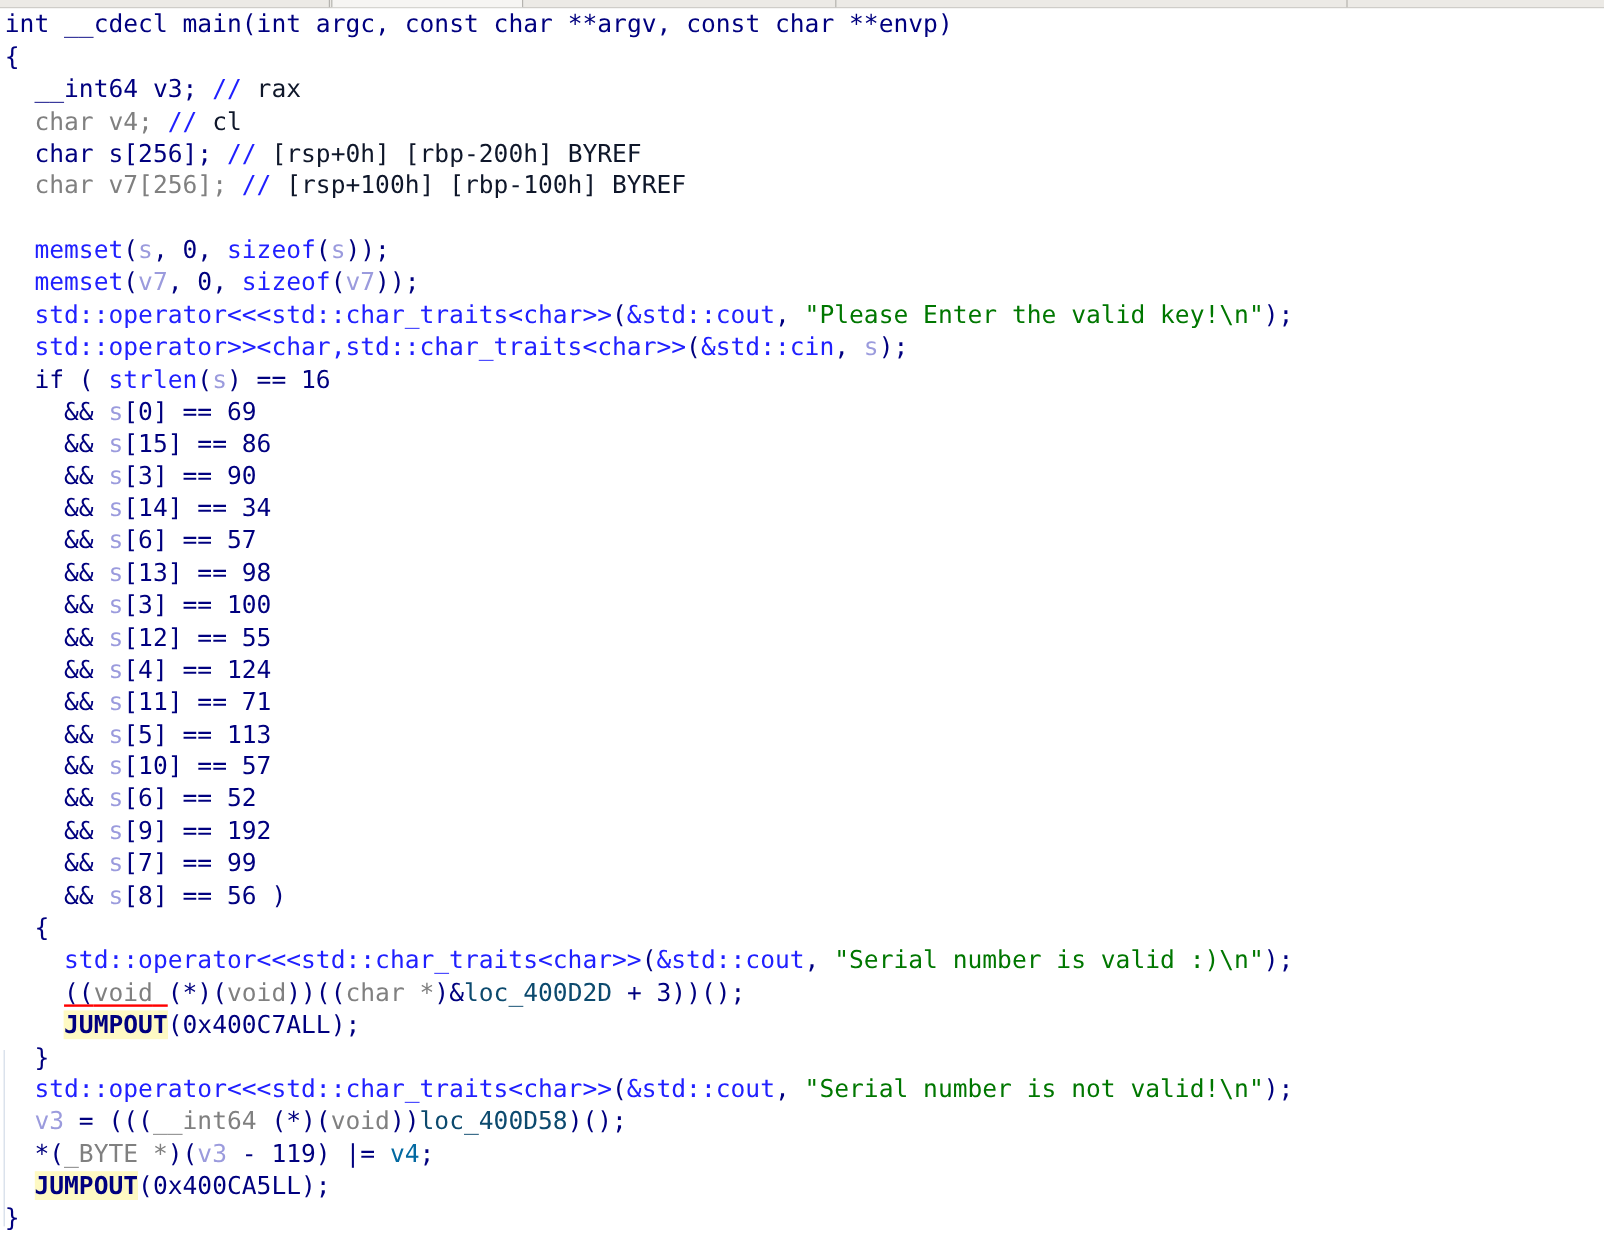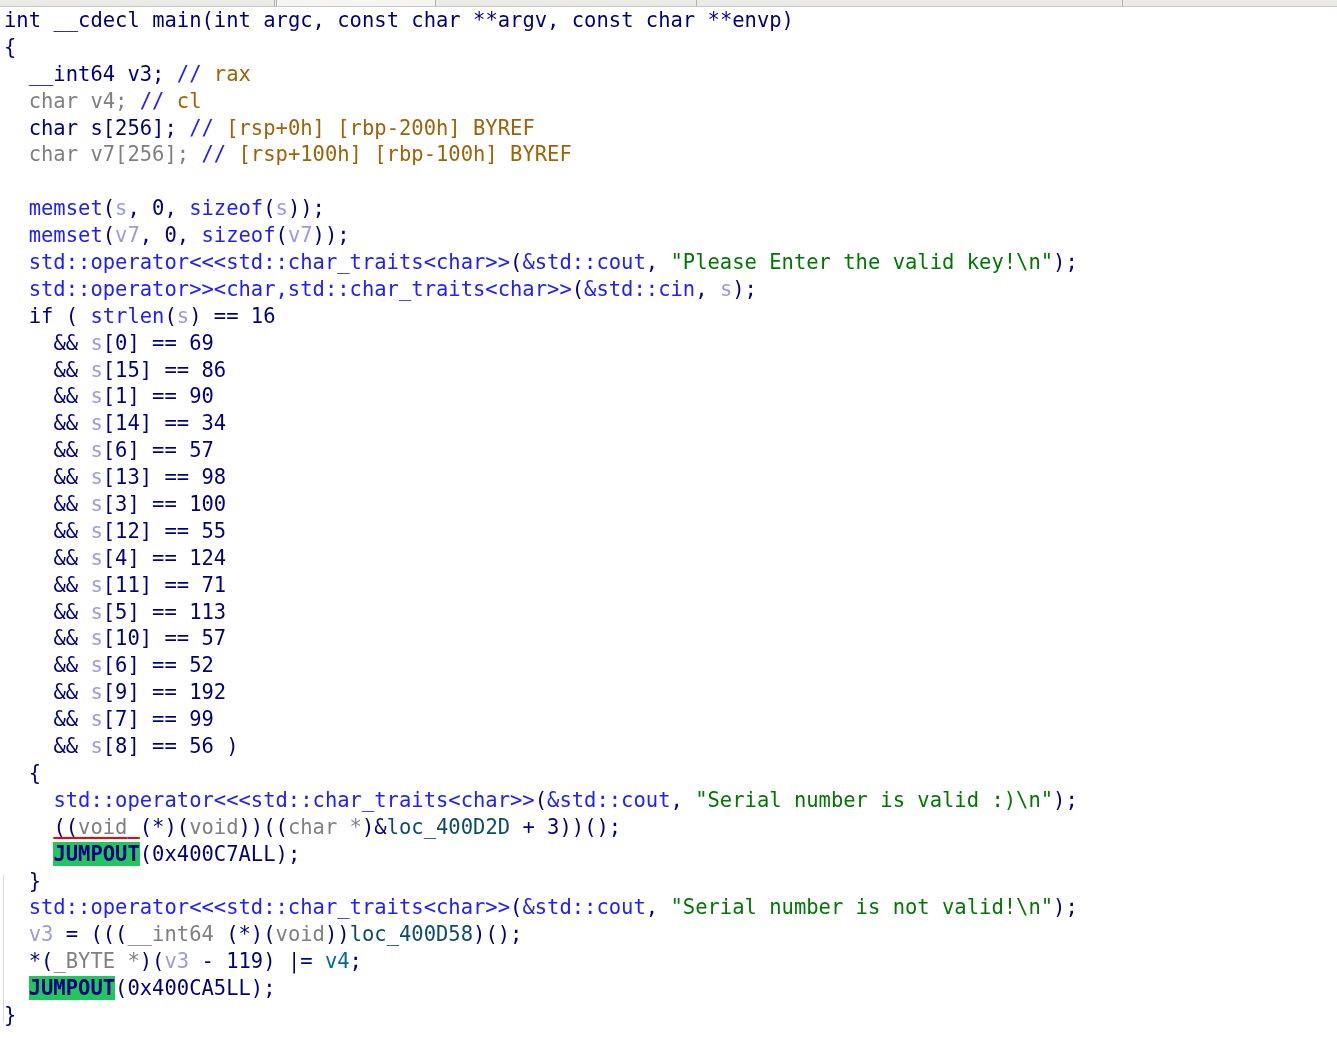--- a/index.html
+++ b/index.html
@@ -76,24 +76,24 @@
   }
 
   
   .kw    { color: #00007f; }            
   .kwg   { color: #808080; }            
   .fn    { color: #2020ff; }            
   .loc   { color: #0c4a6e; }            
   .var   { color: #9b9bdd; }            
   .varhl { color: #0369a1; }            
   .str   { color: #007700; }            
-  .cmt   { color: #a16207; }            
+  .cmt   { color: #0f172a; }            
   .cmtslash { color: #2020ff; }
   .jump  {                               
-    background: #22c55e;
+    background: #fef9c3;
     color: #00007f;
     font-weight: bold;
   }            
   .err   { text-decoration: underline; text-decoration-color: #ff0000;
            text-decoration-thickness: 2px; text-underline-offset: 3px; }
 </style>
 </head>
 <body>
 
 <div id="tabstrip">
@@ -115,21 +115,21 @@
     <div class="line"><span class="kw">  </span><span class="kw">char</span><span class="kw"> s[256]; </span><span class="cmtslash">//</span><span class="cmt"> [rsp+0h] [rbp-200h] BYREF</span></div>
     <div class="line"><span class="kw">  </span><span class="kwg">char</span><span class="kwg"> v7[256]; </span><span class="cmtslash">//</span><span class="cmt"> [rsp+100h] [rbp-100h] BYREF</span></div>
     <div class="line"></div>
     <div class="line"><span class="kw">  </span><span class="fn">memset</span><span class="kw">(</span><span class="var">s</span><span class="kw">, 0, </span><span class="fn">sizeof</span><span class="kw">(</span><span class="var">s</span><span class="kw">));</span></div>
     <div class="line"><span class="kw">  </span><span class="fn">memset</span><span class="kw">(</span><span class="var">v7</span><span class="kw">, 0, </span><span class="fn">sizeof</span><span class="kw">(</span><span class="var">v7</span><span class="kw">));</span></div>
     <div class="line"><span class="kw">  </span><span class="fn">std::operator&lt;&lt;&lt;std::char_traits&lt;char&gt;&gt;</span><span class="kw">(</span><span class="fn">&amp;std::cout</span><span class="kw">, </span><span class="str">"Please Enter the valid key!\n"</span><span class="kw">);</span></div>
     <div class="line"><span class="kw">  </span><span class="fn">std::operator&gt;&gt;&lt;char,std::char_traits&lt;char&gt;&gt;</span><span class="kw">(</span><span class="fn">&amp;std::cin</span><span class="kw">, </span><span class="var">s</span><span class="kw">);</span></div>
     <div class="line"><span class="kw">  </span><span class="kw">if</span><span class="kw"> ( </span><span class="fn">strlen</span><span class="kw">(</span><span class="var">s</span><span class="kw">) == 16</span></div>
     <div class="line"><span class="kw">    </span><span class="kw">&amp;&amp;</span><span class="kw"> </span><span class="var">s</span><span class="kw">[0] == 69</span></div>
     <div class="line"><span class="kw">    </span><span class="kw">&amp;&amp;</span><span class="kw"> </span><span class="var">s</span><span class="kw">[15] == 86</span></div>
-    <div class="line"><span class="kw">    </span><span class="kw">&amp;&amp;</span><span class="kw"> </span><span class="var">s</span><span class="kw">[1] == 90</span></div>
+    <div class="line"><span class="kw">    </span><span class="kw">&amp;&amp;</span><span class="kw"> </span><span class="var">s</span><span class="kw">[3] == 90</span></div>
     <div class="line"><span class="kw">    </span><span class="kw">&amp;&amp;</span><span class="kw"> </span><span class="var">s</span><span class="kw">[14] == 34</span></div>
     <div class="line"><span class="kw">    </span><span class="kw">&amp;&amp;</span><span class="kw"> </span><span class="var">s</span><span class="kw">[6] == 57</span></div>
     <div class="line"><span class="kw">    </span><span class="kw">&amp;&amp;</span><span class="kw"> </span><span class="var">s</span><span class="kw">[13] == 98</span></div>
     <div class="line"><span class="kw">    </span><span class="kw">&amp;&amp;</span><span class="kw"> </span><span class="var">s</span><span class="kw">[3] == 100</span></div>
     <div class="line"><span class="kw">    </span><span class="kw">&amp;&amp;</span><span class="kw"> </span><span class="var">s</span><span class="kw">[12] == 55</span></div>
     <div class="line"><span class="kw">    </span><span class="kw">&amp;&amp;</span><span class="kw"> </span><span class="var">s</span><span class="kw">[4] == 124</span></div>
     <div class="line"><span class="kw">    </span><span class="kw">&amp;&amp;</span><span class="kw"> </span><span class="var">s</span><span class="kw">[11] == 71</span></div>
     <div class="line"><span class="kw">    </span><span class="kw">&amp;&amp;</span><span class="kw"> </span><span class="var">s</span><span class="kw">[5] == 113</span></div>
     <div class="line"><span class="kw">    </span><span class="kw">&amp;&amp;</span><span class="kw"> </span><span class="var">s</span><span class="kw">[10] == 57</span></div>
     <div class="line"><span class="kw">    </span><span class="kw">&amp;&amp;</span><span class="kw"> </span><span class="var">s</span><span class="kw">[6] == 52</span></div>

